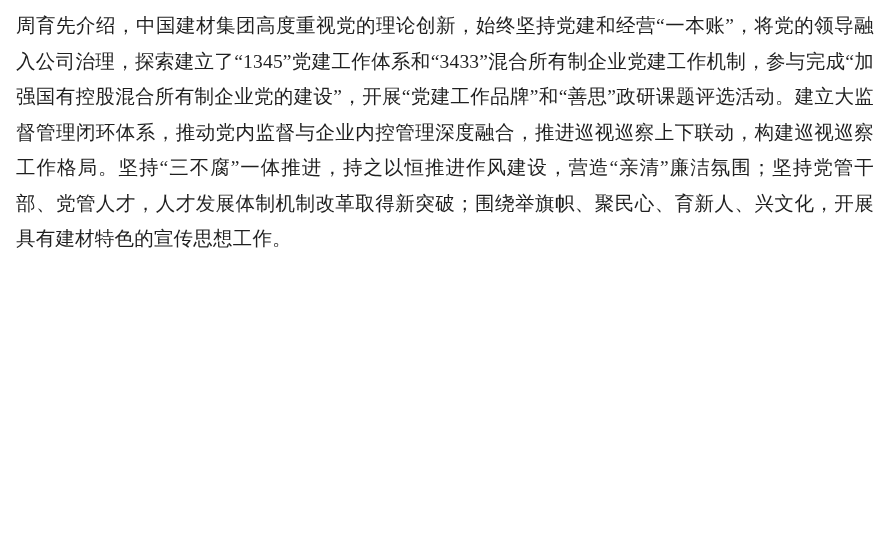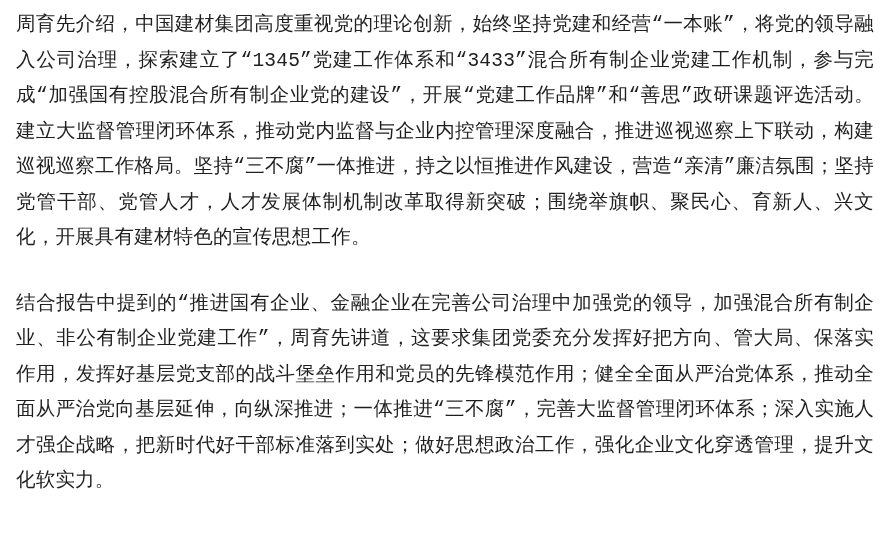--- a/index.html
+++ b/index.html
@@ -25,28 +25,27 @@
     display: block;
   }
   .para {
     font-size: 19.5px;
     line-height: 35.5px;
     text-align: justify;
     text-justify: inter-ideograph;
     letter-spacing: 0.2px;
     color: #1f1f1f;
     margin: 0;
-    font-family: Liberation Mono, monospace;
+    font-family: Liberation Serif, serif;
     font-weight: 400;
   }
   .para + .para {
     margin-top: 30px;
   }
 </style>
 </head>
 <body>
 
 <div class="page">
   <div class="article">
     <p class="para">周育先介绍，中国建材集团高度重视党的理论创新，始终坚持党建和经营“一本账”，将党的领导融入公司治理，探索建立了“1345”党建工作体系和“3433”混合所有制企业党建工作机制，参与完成“加强国有控股混合所有制企业党的建设”，开展“党建工作品牌”和“善思”政研课题评选活动。建立大监督管理闭环体系，推动党内监督与企业内控管理深度融合，推进巡视巡察上下联动，构建巡视巡察工作格局。坚持“三不腐”一体推进，持之以恒推进作风建设，营造“亲清”廉洁氛围；坚持党管干部、党管人才，人才发展体制机制改革取得新突破；围绕举旗帜、聚民心、育新人、兴文化，开展具有建材特色的宣传思想工作。</p>
-    <p class="para">结合报告中提到的“推进国有企业、金融企业在完善公司治理中加强党的领导，加强混合所有制企业、非公有制企业党建工作”，周育先讲道，这要求集团党委充分发挥好把方向、管大局、保落实作用，发挥好基层党支部的战斗堡垒作用和党员的先锋模范作用；健全全面从严治党体系，推动全面从严治党向基层延伸，向纵深推进；一体推进“三不腐”，完善大监督管理闭环体系；深入实施人才强企战略，把新时代好干部标准落到实处；做好思想政治工作，强化企业文化穿透管理，提升文化软实力。</p>
   </div>
 </div>
 
 </body></html>

